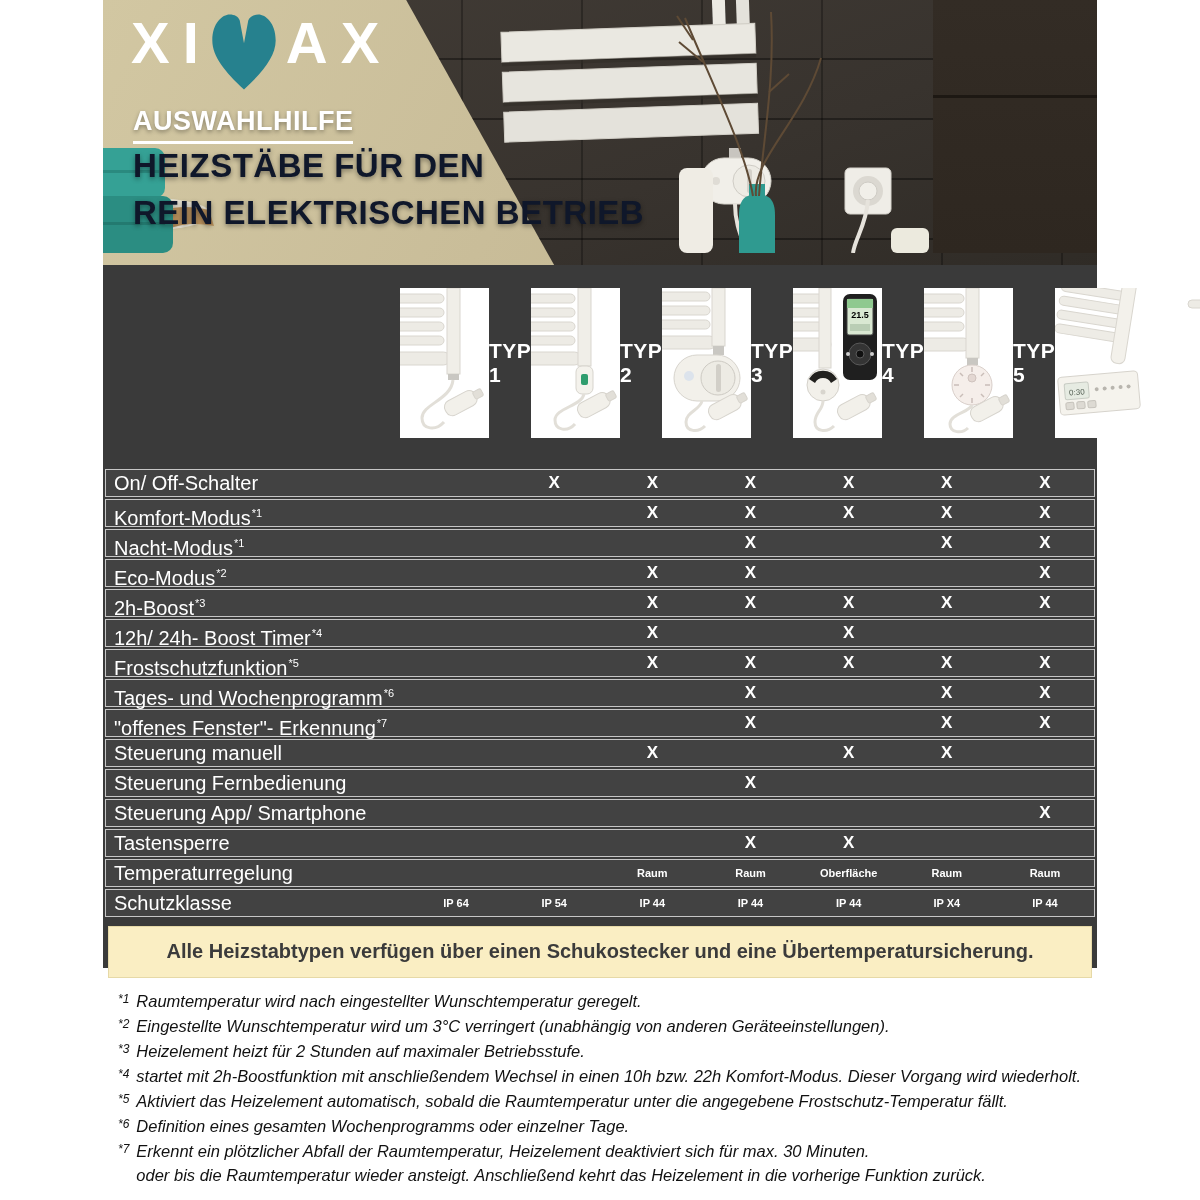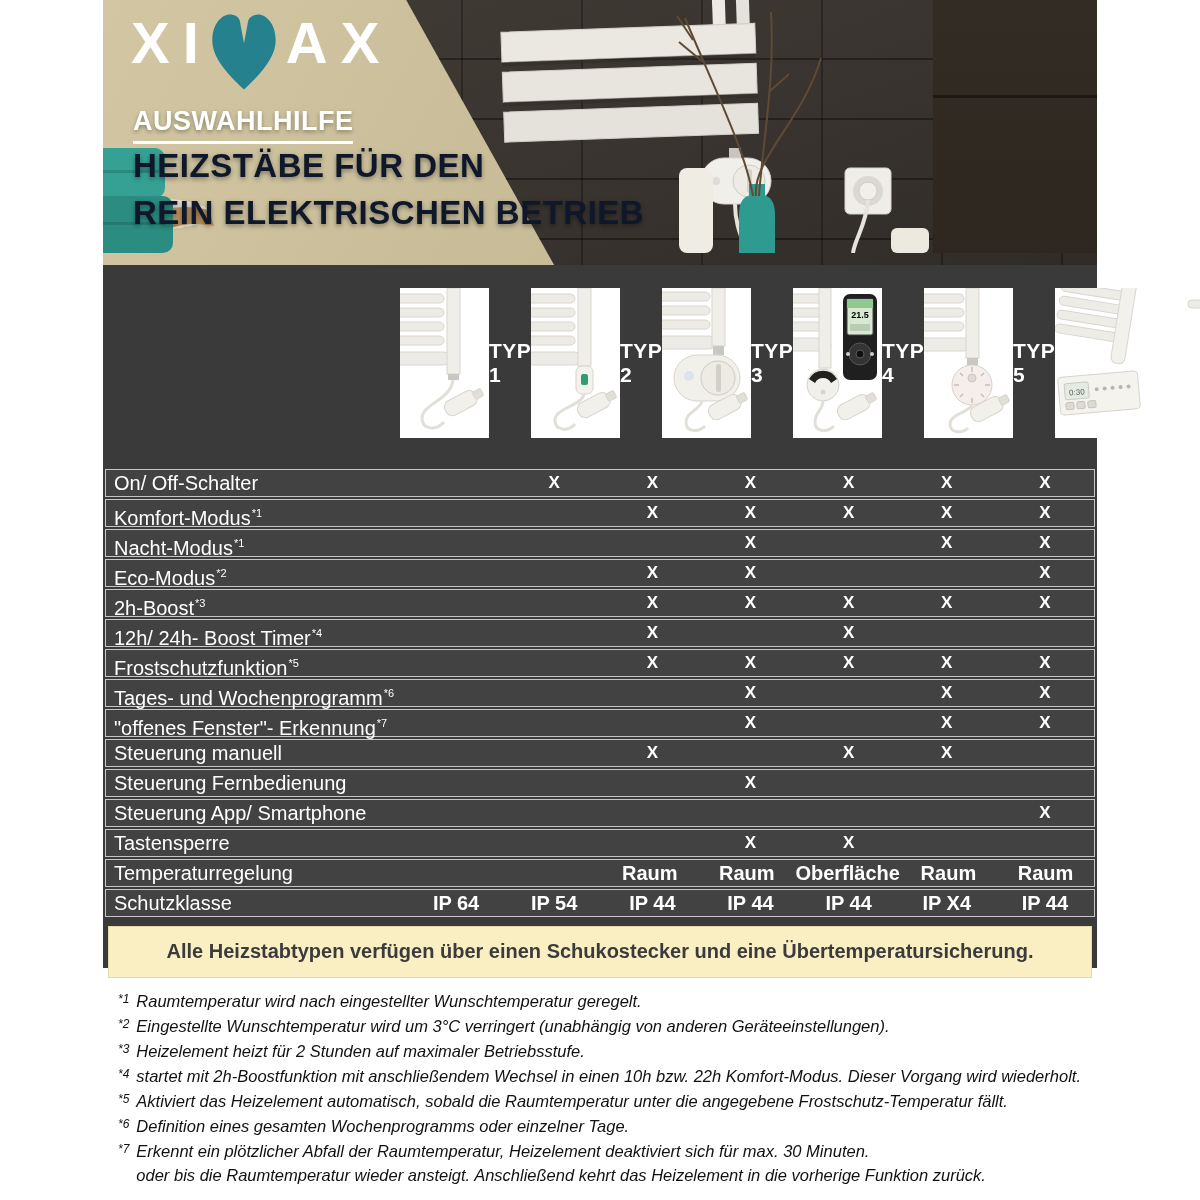--- a/index.html
+++ b/index.html
@@ -34,21 +34,21 @@
   .prod-col{flex:1;display:flex;align-items:center;}
   .prod-img{width:89px;height:150px;background:#fff;flex:none;}
   .prod-img svg{display:block;}
   .prod-label{color:#fff;font-weight:bold;font-size:21px;letter-spacing:.5px;}
 
   .rows{margin-top:18px;}
   .row{display:flex;box-sizing:border-box;height:28px;margin:0 2px 2px 2px;background:#424242;border:1px solid #c6c6c6;}
   .row-label{width:293px;flex:none;color:#fff;font-size:20px;line-height:26px;padding-left:8px;white-space:nowrap;}
   .row-label sup{font-size:11px;margin-left:1px;}
   .cell{flex:1;text-align:center;color:#fff;font-weight:bold;font-size:17px;line-height:26px;}
-  .cell.txt{font-size:20px;}
+  .cell.txt{font-size:11px;}
 
   .banner{margin:9px 5px 0 5px;height:50px;background:#faeec3;border:1px solid #e6d9a7;
     color:#3b3b3b;font-weight:bold;font-size:20px;text-align:center;line-height:48px;}
 
   
   .footnotes{position:absolute;left:118px;top:992px;width:990px;color:#111;}
   .fn{display:flex;gap:7px;margin-bottom:7px;font-style:italic;font-size:16.5px;line-height:18px;}
   .fn-m{font-size:12px;line-height:1;padding-top:1px;flex:none;}
   .fn-line + .fn-line{margin-top:6px;}
 </style>

